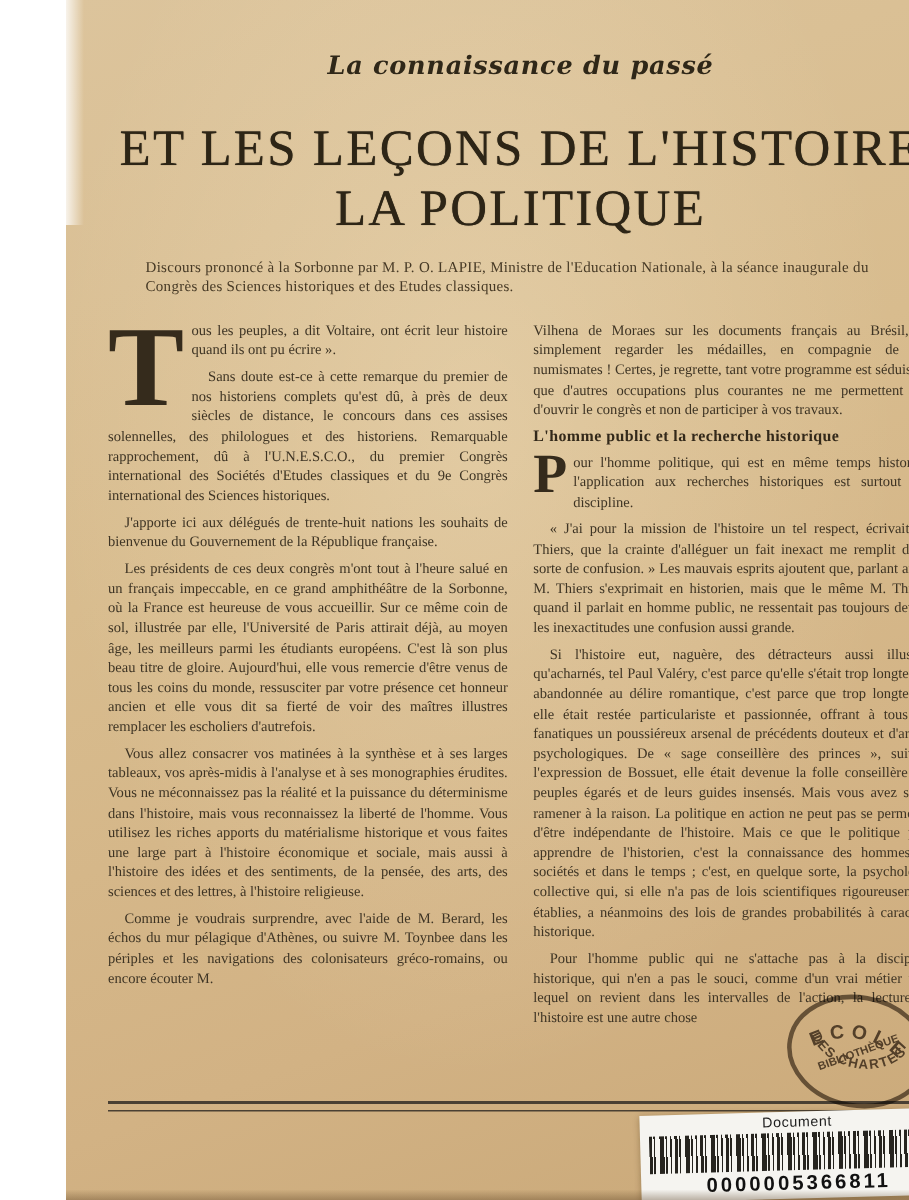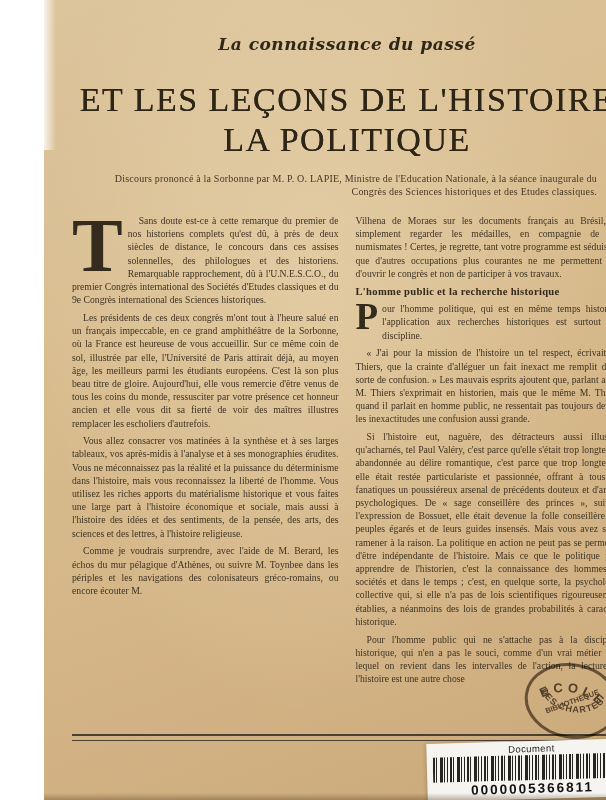--- a/index.html
+++ b/index.html
@@ -25,21 +25,21 @@
     font-family:"DejaVu Serif","Liberation Serif",serif;
     font-style:italic;font-weight:700;font-size:17px;color:#2f2718;
     letter-spacing:.5px;
   }
   .title{
     margin:26px auto 0;text-align:center;color:#2d2516;
     font-size:34px;line-height:40px;letter-spacing:1.5px;
     text-shadow:0 0 .5px #2d2516;
   }
   .subtitle{
-    width:500px;margin:12px auto 0;text-align:right;
+    width:500px;margin:12px auto 0;text-align:left;
     font-size:10px;line-height:13px;color:#463925;letter-spacing:.2px;
   }
   .cols{display:flex;gap:17px;padding:0 28px;margin-top:16px;}
   .col{flex:1 1 0;font-size:9.7px;line-height:13.2px;text-align:justify;}
   .col p{margin:0 0 4.5px;text-indent:11px;}
   .col p.noindent{text-indent:0;}
   .dropcap{
     float:left;font-weight:700;color:#352b1c;
     font-size:76px;line-height:56px;margin:3px 5px 0 0;
     font-family:"Liberation Serif",serif;
@@ -95,22 +95,24 @@
     <div>ET LES LEÇONS DE L'HISTOIRE</div>
     <div>LA POLITIQUE</div>
   </div>
 
   <div class="subtitle">Discours prononcé à la Sorbonne par M. P. O. LAPIE, Ministre de l'Education Nationale, à la séance inaugurale du Congrès des Sciences historiques et des Etudes classiques.</div>
 
   <div class="cols">
     <div class="col">
       <div>
         <span class="dropcap">T</span>
+        <p class="noindent">ous les peuples, a dit Voltaire, ont écrit leur histoire quand ils ont pu écrire ».</p>
         <p>Sans doute est-ce à cette remarque du premier de nos historiens complets qu'est dû, à près de deux siècles de distance, le concours dans ces assises solennelles, des philologues et des historiens. Remarquable rapprochement, dû à l'U.N.E.S.C.O., du premier Congrès international des Sociétés d'Etudes classiques et du 9e Congrès international des Sciences historiques.</p>
       </div>
+      <p>J'apporte ici aux délégués de trente-huit nations les souhaits de bienvenue du Gouvernement de la République française.</p>
       <p>Les présidents de ces deux congrès m'ont tout à l'heure salué en un français impeccable, en ce grand amphithéâtre de la Sorbonne, où la France est heureuse de vous accueillir. Sur ce même coin de sol, illustrée par elle, l'Université de Paris attirait déjà, au moyen âge, les meilleurs parmi les étudiants européens. C'est là son plus beau titre de gloire. Aujourd'hui, elle vous remercie d'être venus de tous les coins du monde, ressusciter par votre présence cet honneur ancien et elle vous dit sa fierté de voir des maîtres illustres remplacer les escholiers d'autrefois.</p>
       <p>Vous allez consacrer vos matinées à la synthèse et à ses larges tableaux, vos après-midis à l'analyse et à ses monographies érudites. Vous ne méconnaissez pas la réalité et la puissance du déterminisme dans l'histoire, mais vous reconnaissez la liberté de l'homme. Vous utilisez les riches apports du matérialisme historique et vous faites une large part à l'histoire économique et sociale, mais aussi à l'histoire des idées et des sentiments, de la pensée, des arts, des sciences et des lettres, à l'histoire religieuse.</p>
       <p>Comme je voudrais surprendre, avec l'aide de M. Berard, les échos du mur pélagique d'Athènes, ou suivre M. Toynbee dans les périples et les navigations des colonisateurs gréco-romains, ou encore écouter M.</p>
     </div>
 
     <div class="col">
       <p class="noindent">Vilhena de Moraes sur les documents français au Brésil, ou simplement regarder les médailles, en compagnie de nos numismates ! Certes, je regrette, tant votre programme est séduisant, que d'autres occupations plus courantes ne me permettent que d'ouvrir le congrès et non de participer à vos travaux.</p>
       <p class="section-heading">L'homme public et la recherche historique</p>
       <div>
         <span class="dropcap small">P</span>

